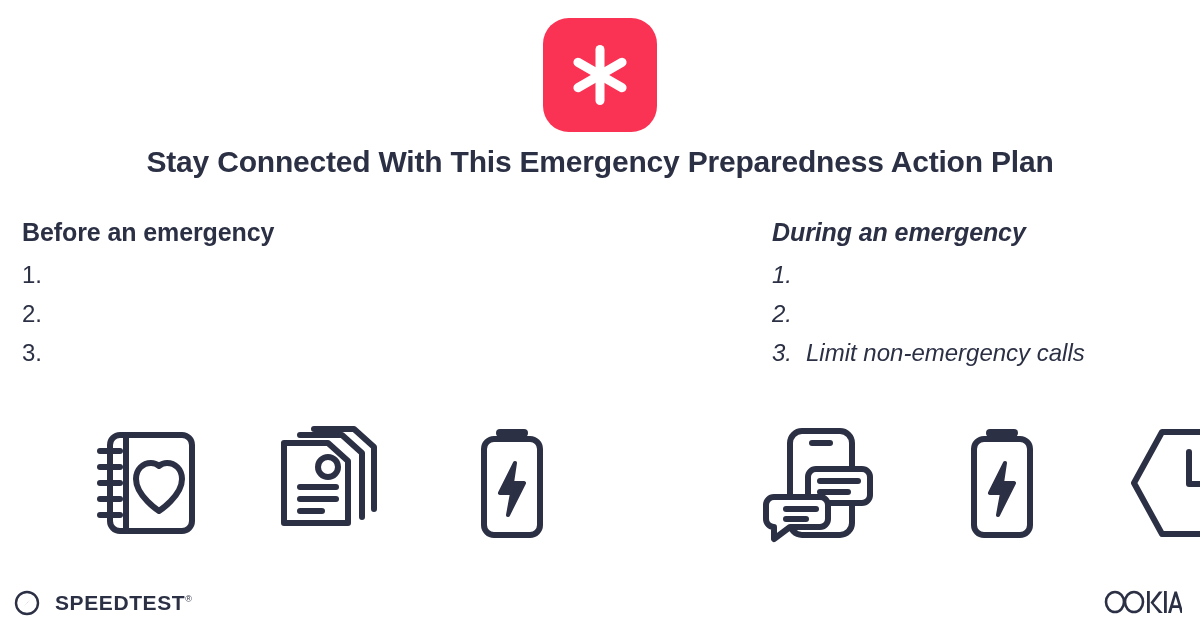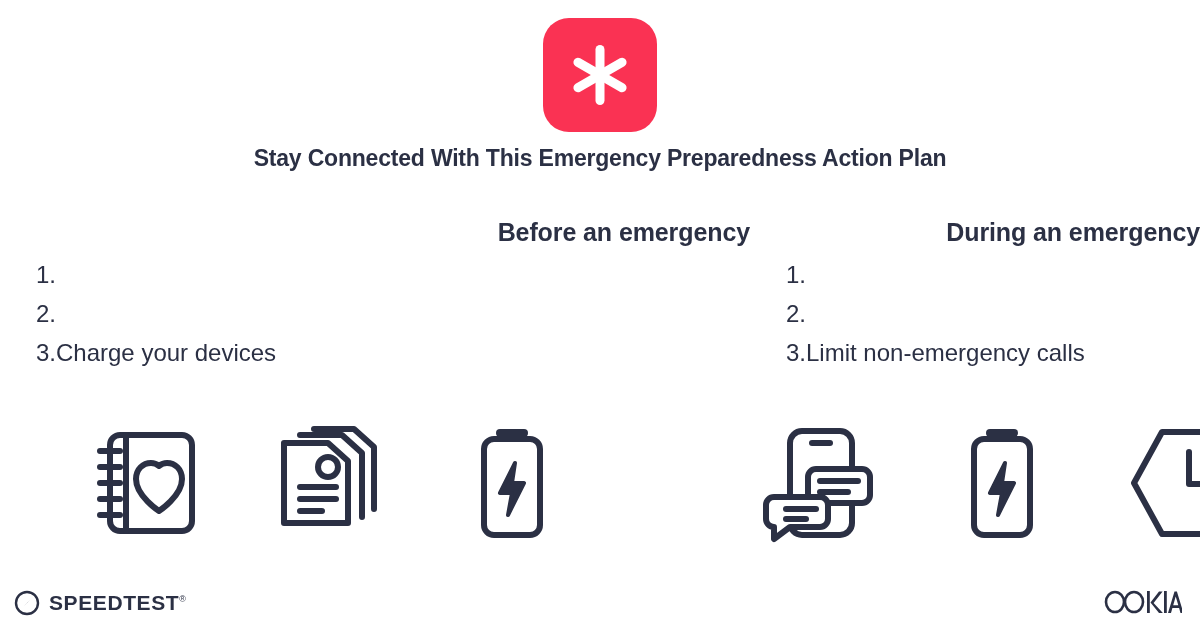--- a/index.html
+++ b/index.html
@@ -35,45 +35,45 @@
     justify-content: center;
   }
 
   
   .title {
     position: absolute;
     top: 145px;
     left: 0;
     width: 1200px;
     text-align: center;
-    font-size: 23px;
+    font-size: 30px;
     font-weight: bold;
     letter-spacing: -0.2px;
     color: #2b3044;
   }
 
   
   .columns {
     position: absolute;
     top: 218px;
     left: 0;
     width: 1200px;
     display: flex;
   }
   .col {
     box-sizing: border-box;
-    text-align: right;
   }
   .col-left {
     width: 750px;
     padding-left: 22px;
   }
   .col-right {
     width: 450px;
     padding-left: 22px;
+    font-style: italic;
   }
   .col-heading {
     font-size: 25px;
     font-weight: bold;
     color: #2b3044;
     margin: 0 0 9px 0;
     letter-spacing: -0.1px;
   }
   ol.steps {
     list-style: none;
@@ -124,21 +124,21 @@
     left: 0;
     width: 1200px;
     height: 70px;
   }
   .speedtest {
     position: absolute;
     left: 14px;
     bottom: 14px;
     display: flex;
     align-items: center;
-    gap: 9px;
+    gap: 15px;
   }
   .speedtest .wordmark {
     font-size: 21px;
     font-weight: bold;
     letter-spacing: 0.6px;
     color: #2b3044;
   }
   .speedtest .tm {
     font-size: 9px;
     vertical-align: super;
@@ -176,21 +176,20 @@
     <div class="col-heading">Before an emergency</div>
     <ol class="steps">
       <li>
         <span class="num">1.</span>
       </li>
       <li>
         <span class="num">2.</span>
       </li>
       <li>
         <span class="num">3.</span>
-        <span>Charge your devices</span>
       </li>
     </ol>
   </div>
 
   <div class="col col-right">
     <div class="col-heading">During an emergency</div>
     <ol class="steps">
       <li>
         <span class="num">1.</span>
       </li>

